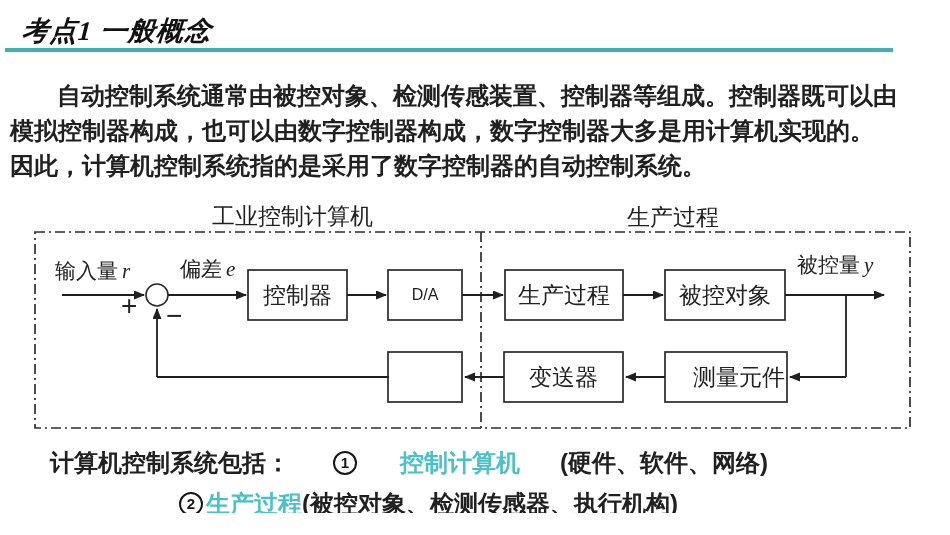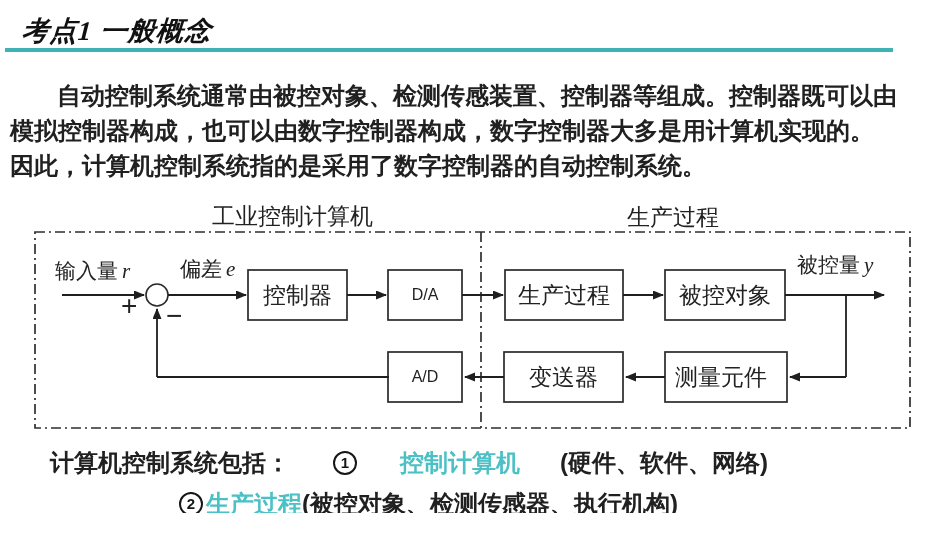--- a/index.html
+++ b/index.html
@@ -118,23 +118,22 @@
     </g>
   </svg>
 
   <div class="dlabel" style="left:198px;top:201px;width:175px;text-align:right;">工业控制计算机</div>
   <div class="dlabel" style="left:627px;top:202px;">生产过程</div>
 
   <div class="blk-label" style="left:248px;top:270px;width:99px;height:50px;">控制器</div>
   <div class="blk-label mono" style="left:388px;top:270px;width:74px;height:50px;">D/A</div>
   <div class="blk-label" style="left:505px;top:270px;width:118px;height:50px;">生产过程</div>
   <div class="blk-label" style="left:665px;top:270px;width:120px;height:50px;border-radius:24px;">被控对象</div>
-  <div class="blk-label mono" style="left:388px;top:352px;width:74px;height:50px;">A/D</div>
   <div class="blk-label" style="left:504px;top:352px;width:119px;height:50px;">变送器</div>
-  <div class="blk-label" style="left:665px;top:352px;width:112px;height:50px;">测量元件</div>
+  <div class="blk-label" style="left:665px;top:352px;width:112px;height:50px;padding-left:18px;">测量元件</div>
 
   <div class="sig" style="left:55px;top:257px;">
     <span>输入量</span><span class="var">r</span>
   </div>
   <div class="sig" style="left:180px;top:255px;">
     <span>偏差</span><span class="var">e</span>
   </div>
   <div class="sig" style="left:797px;top:251px;">
     <span>被控量</span><span class="var">y</span>
   </div>

